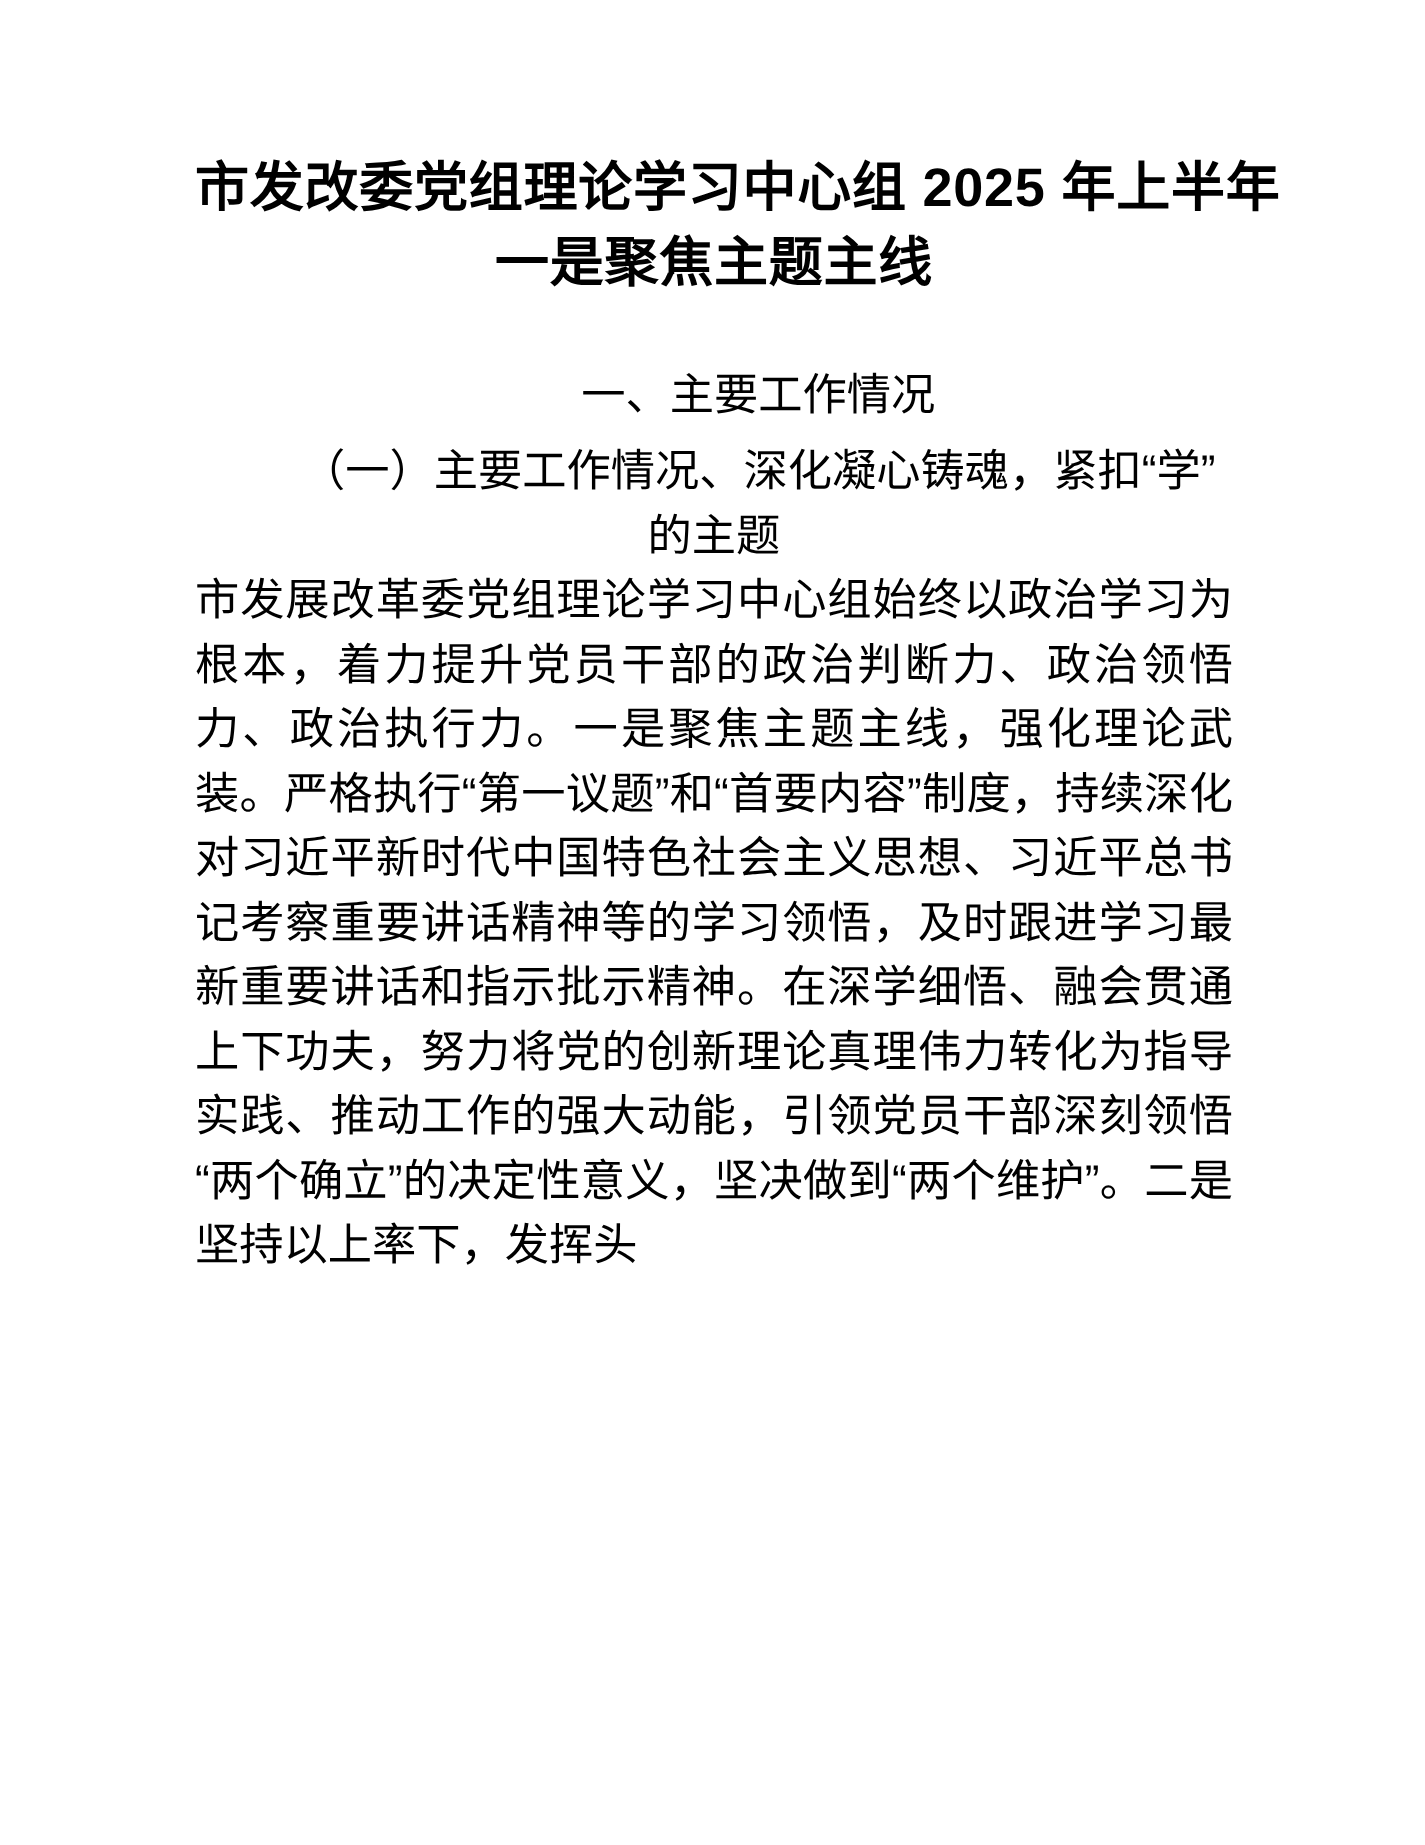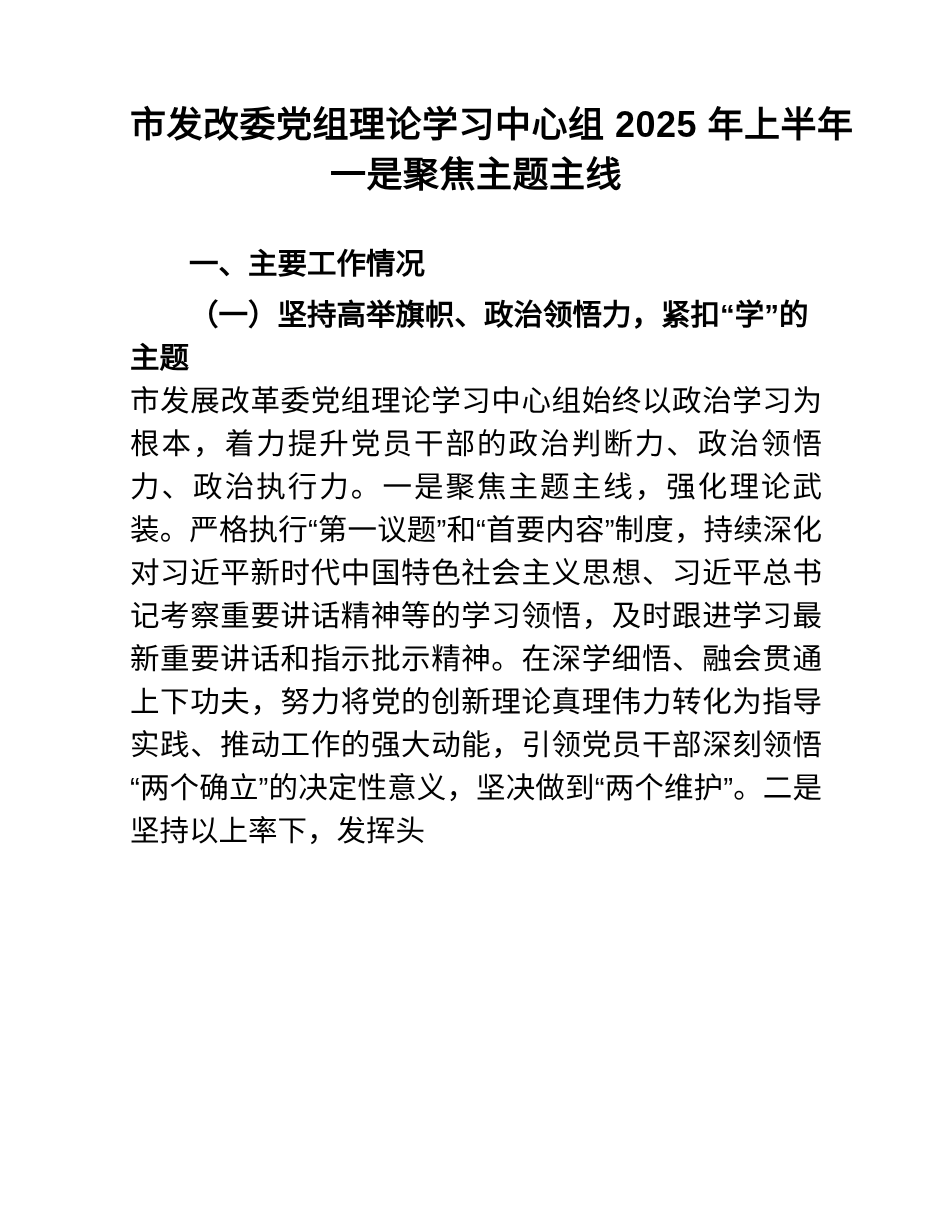--- a/index.html
+++ b/index.html
@@ -61,23 +61,23 @@
   }
   .para-spacer {
     height: 22px;
   }
   .heading-l1,
   .heading-l2 {
     margin: 0;
     padding: 0;
     font-size: 29.5px;
     line-height: 43px;
-    font-weight: bold;
+    font-weight: normal;
     text-indent: 2em;
-    text-align: left;
+    text-align: center;
   }
   .gap-sm { height: 20px; }
   .gap-xs { height: 8px; }
 </style>
 </head>
 <body style="background: rgb(255, 255, 255); color: rgb(0, 0, 0);">
 
 <div class="page" style="background: rgb(255, 255, 255);">
   <div class="content">
 
@@ -88,18 +88,18 @@
 
     <div class="gap-sm"></div>
 
 
     <div class="para-spacer"></div>
 
     <h2 class="heading-l1">一、主要工作情况</h2>
 
     <div class="gap-xs"></div>
 
-    <h3 class="heading-l2">（一）坚持高举旗帜、政治领悟力，紧扣“学”的主题</h3>
+    <h3 class="heading-l2">（一）主要工作情况、深化凝心铸魂，紧扣“学”的主题</h3>
 
     <p class="body-block">市发展改革委党组理论学习中心组始终以政治学习为根本，着力提升党员干部的政治判断力、政治领悟力、政治执行力。一是聚焦主题主线，强化理论武装。严格执行“第一议题”和“首要内容”制度，持续深化对习近平新时代中国特色社会主义思想、习近平总书记考察重要讲话精神等的学习领悟，及时跟进学习最新重要讲话和指示批示精神。在深学细悟、融会贯通上下功夫，努力将党的创新理论真理伟力转化为指导实践、推动工作的强大动能，引领党员干部深刻领悟“两个确立”的决定性意义，坚决做到“两个维护”。二是坚持以上率下，发挥头</p>
 
   </div>
 </div>
 
 </body></html>

